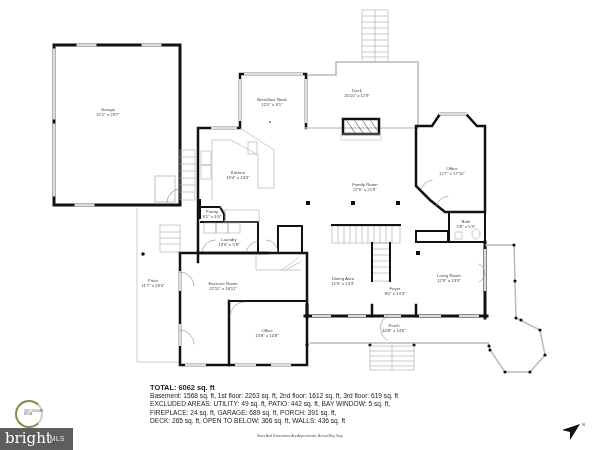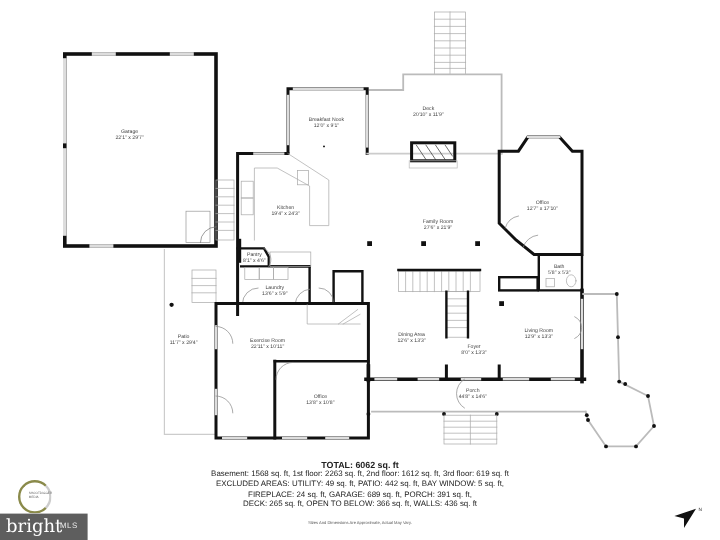--- a/index.html
+++ b/index.html
@@ -1,20 +1,20 @@
 <!DOCTYPE html>
 <html><head>
 <meta charset="utf-8">
 <style>
   html, body { margin:0; padding:0; background:#ffffff; }
   body { width:600px; height:450px; position:relative; overflow:hidden; font-family:"Liberation Sans", sans-serif; }
   #plan { position:absolute; left:0; top:0; width:600px; height:450px; }
   .room-label { position:absolute; text-align:center; color:#444; font-size:4.3px; line-height:5px; white-space:nowrap; transform:translateX(-50%); }
   .room-label .dim { display:block; }
-  .summary { position:absolute; left:150px; top:384px; width:300px; text-align:center; color:#222; font-size:6.6px; line-height:8.2px; }
+  .summary { position:absolute; left:150px; top:384px; width:300px; color:#222; font-size:6.6px; line-height:8.2px; }
   .summary .total { font-weight:bold; font-size:7.4px; }
   .disclaimer { position:absolute; left:150px; top:434px; width:300px; text-align:center; font-size:3.4px; color:#555; }
   .logo-badge { position:absolute; left:0; top:428px; width:73px; height:36px; background:#5e5e5e; color:#fff; }
   .logo-badge .bright { position:absolute; left:5px; top:1px; font-family:"DejaVu Serif", serif; font-size:15px; color:#fff; }
   .logo-badge .mls { position:absolute; left:50px; top:7px; font-size:6.5px; letter-spacing:0.5px; color:#eee; }
   .brand-circle { position:absolute; left:15px; top:400px; width:28px; height:28px; border-radius:50%; border:2px solid #8a8a4a; border-right-color:#ccc; box-sizing:border-box; }
   .brand-text { position:absolute; left:24px; top:410px; font-size:2.6px; color:#666; line-height:3px; }
   .north { position:absolute; left:560px; top:420px; }
 </style>
 </head>

